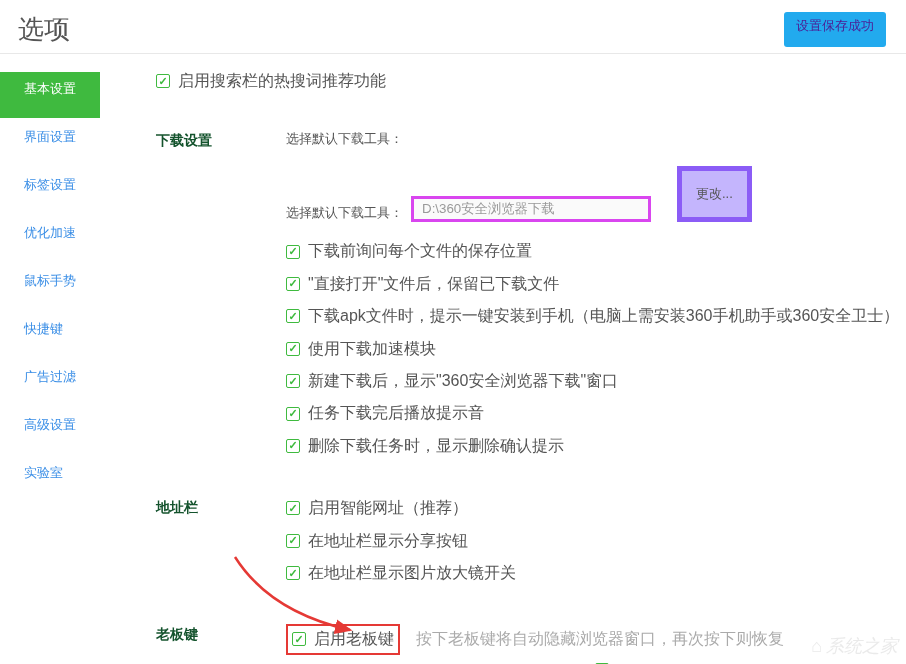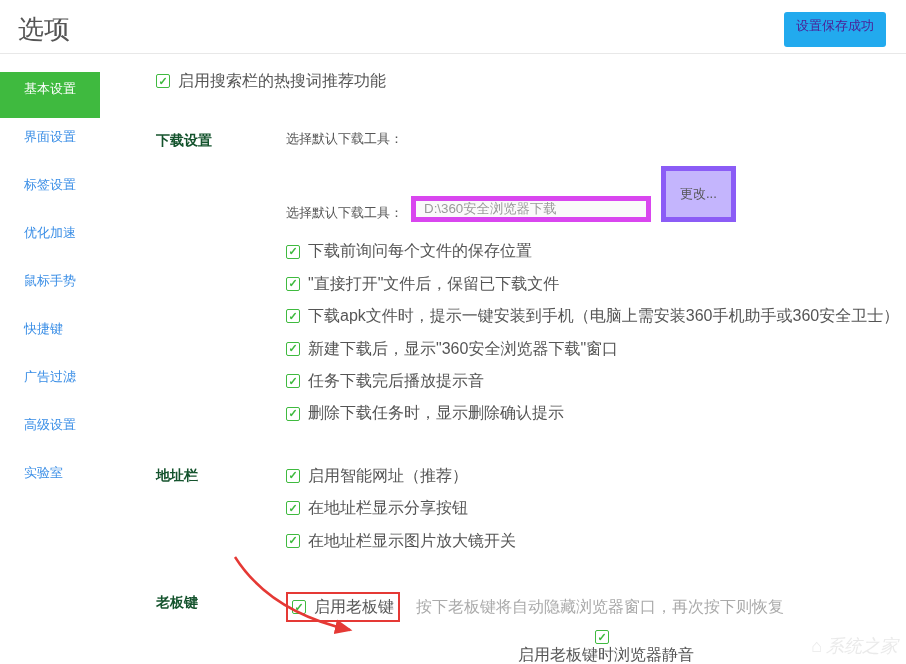--- a/index.html
+++ b/index.html
@@ -24,21 +24,21 @@
     .checkbox.checked::after { content: "✓"; color: #3fba3f; font-size: 11px; font-weight: bold; line-height: 1; }
     
     .hint-text { color: #aaa; margin-left: 16px; }
     
     .form-row { display: flex; align-items: flex-end; margin-bottom: 18px; font-size: 13px; color: #555; }
     .form-label { margin-right: 8px; }
     
     .select-box { border: 1px solid #ccc; padding: 4px 28px 4px 10px; border-radius: 2px; position: relative; cursor: pointer; background: #fff; }
     .select-box::after { content: ""; position: absolute; right: 8px; top: 50%; margin-top: -2px; border-left: 4px solid transparent; border-right: 4px solid transparent; border-top: 5px solid #666; }
     
-    .text-input { border: 5px solid #d946ef; padding: 4px 8px; width: 240px; color: #999; background: #fafafa; margin-right: 10px; height: 26px; }
+    .text-input { border: 3px solid #d946ef; padding: 4px 8px; width: 240px; color: #999; background: #fafafa; margin-right: 26px; height: 26px; }
     .btn { border: 5px solid #8b5cf6; background: #c4b5fd; padding: 14px 14px; cursor: pointer; font-size: 13px; color: #555; }
     
     .highlight-box { border: 2px solid #e53935; padding: 2px 4px; display: inline-flex; align-items: center; }
     
     .indent { margin-left: 20px; flex-direction: column; }
     
     .arrow-svg { position: absolute; left: 220px; top: 552px; pointer-events: none; }
     
     .watermark { position: absolute; right: 8px; bottom: 6px; color: #ddd; font-size: 18px; opacity: 0.6; font-style: italic; }
     .watermark-icon { display: inline-block; margin-right: 4px; }
@@ -86,20 +86,24 @@
             <span class="checkbox checked"></span>
             <span>下载前询问每个文件的保存位置</span>
           </div>
         <div class="checkbox-row">
             <span class="checkbox checked"></span>
             <span>"直接打开"文件后，保留已下载文件</span>
           </div>
         <div class="checkbox-row">
             <span class="checkbox checked"></span>
             <span>下载apk文件时，提示一键安装到手机（电脑上需安装360手机助手或360安全卫士）</span>
+          </div>
+        <div class="checkbox-row">
+            <span class="checkbox checked"></span>
+            <span>使用下载加速模块</span>
           </div>
         <div class="checkbox-row">
             <span class="checkbox checked"></span>
             <span>新建下载后，显示"360安全浏览器下载"窗口</span>
           </div>
         <div class="checkbox-row">
             <span class="checkbox checked"></span>
             <span>任务下载完后播放提示音</span>
           </div>
         <div class="checkbox-row">

